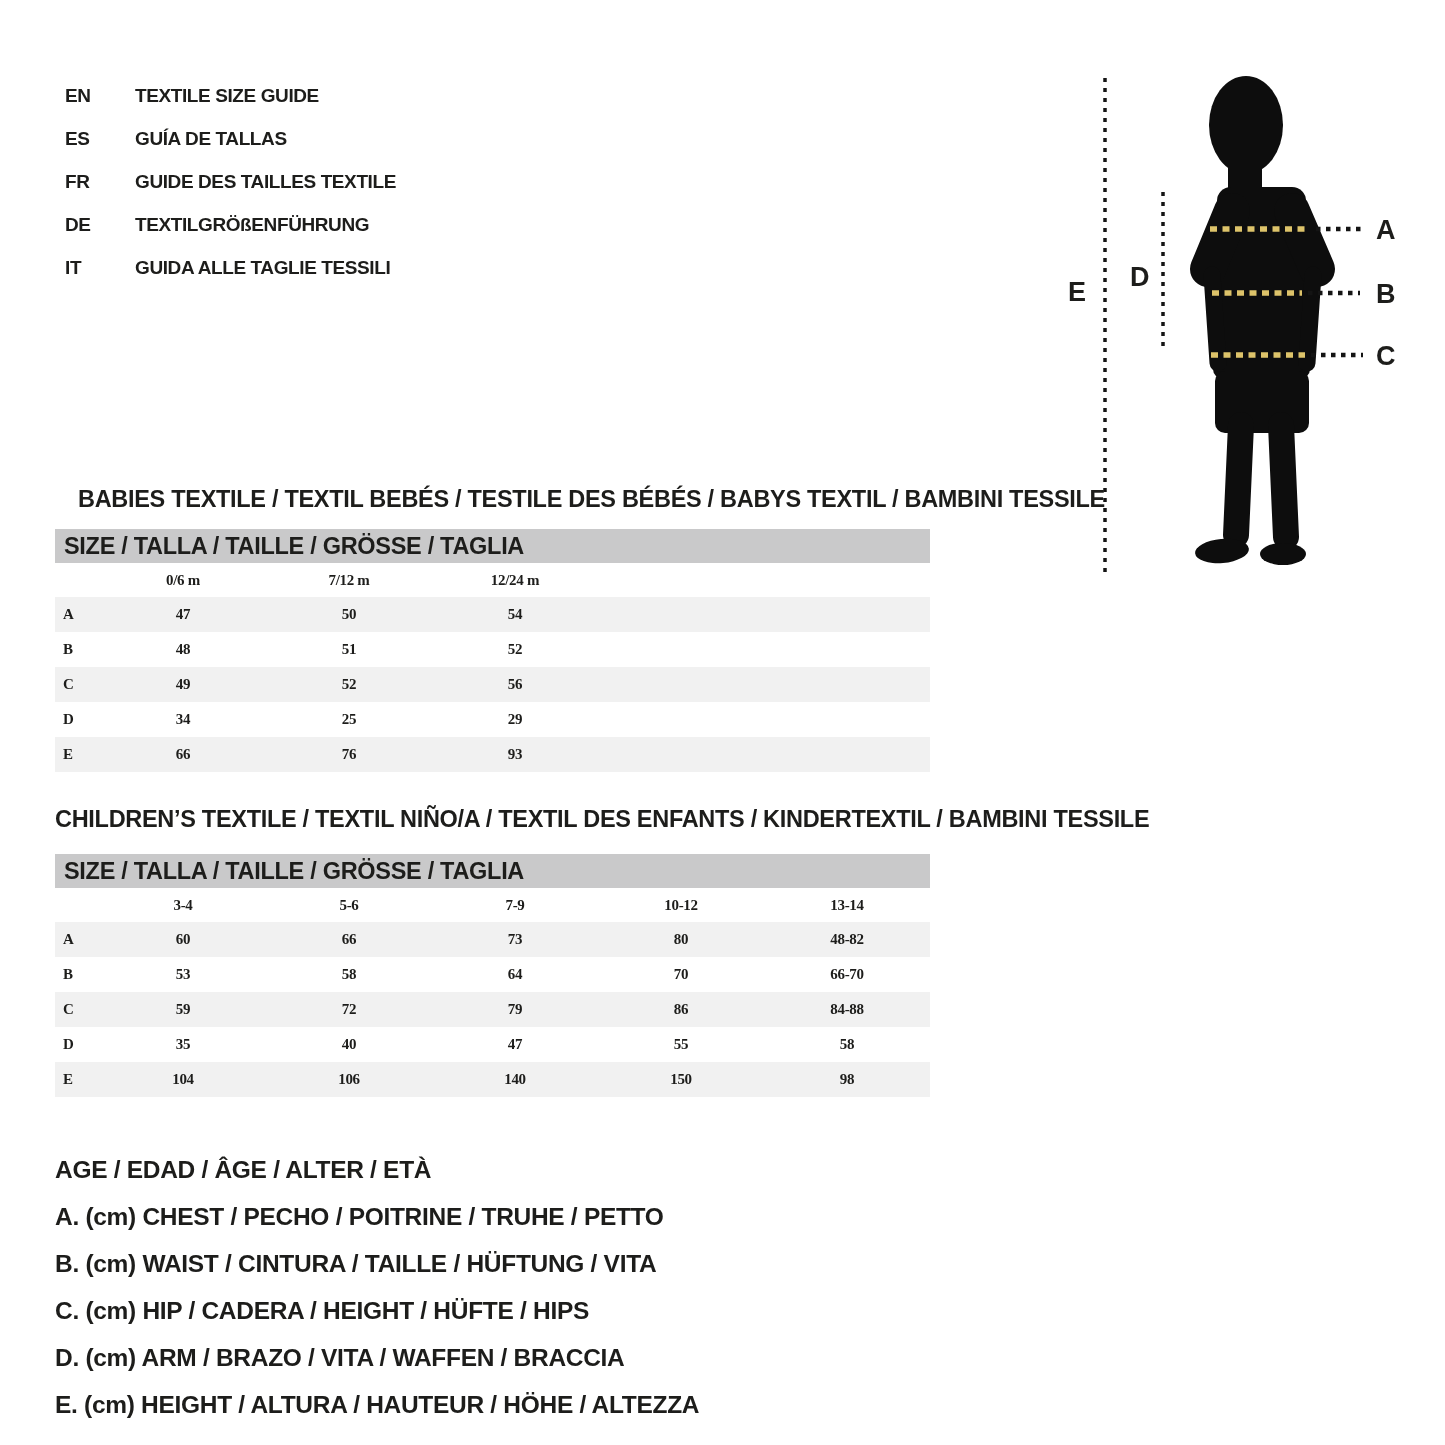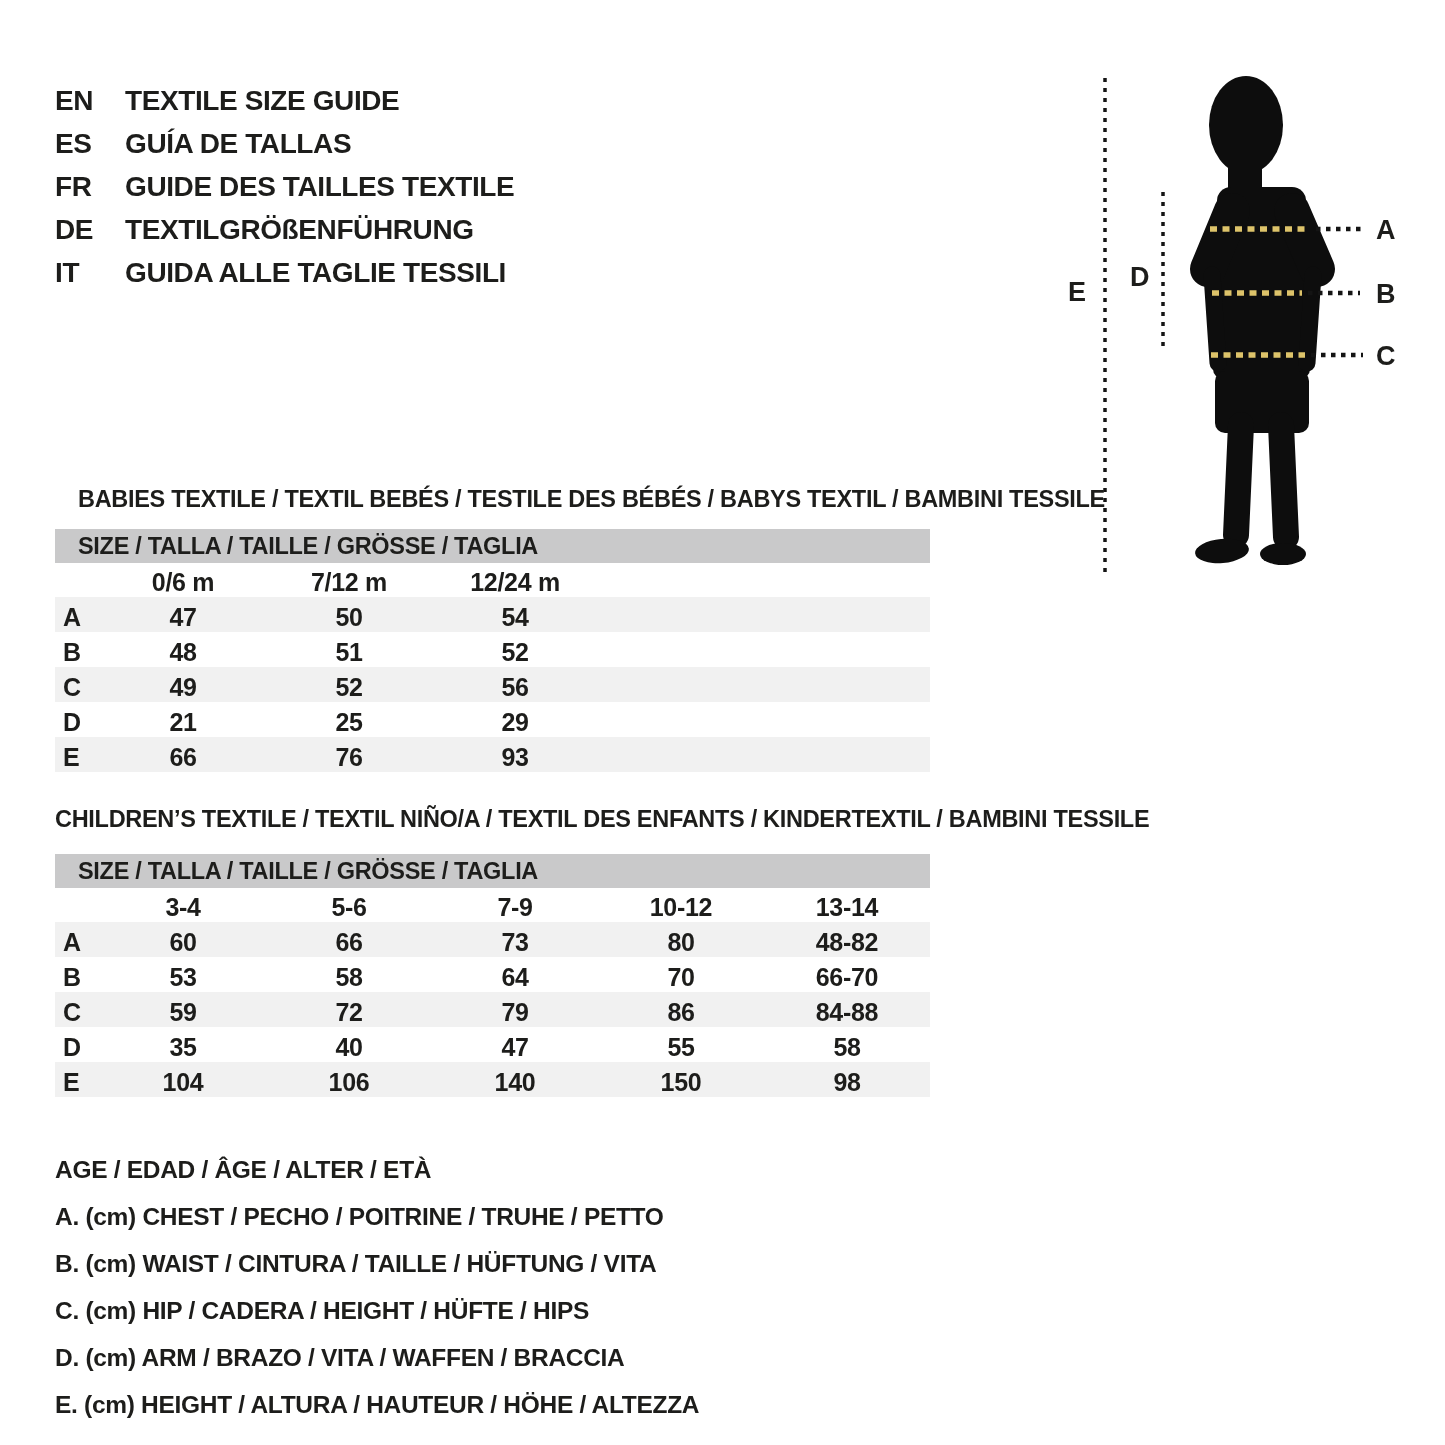--- a/index.html
+++ b/index.html
@@ -3,34 +3,34 @@
 <meta charset="utf-8">
 <style>
   html,body{margin:0;padding:0;background:#fff;}
   body{
     width:1445px;height:1445px;position:relative;overflow:hidden;
     font-family:"Liberation Sans", sans-serif;
     color:#1d1d1b;font-weight:700;
   }
   
   .lang-block{position:absolute;left:55px;top:74px;}
-  .lang-row{display:flex;height:43px;align-items:flex-end;font-size:28px;letter-spacing:-0.4px;}
+  .lang-row{display:flex;height:43px;align-items:center;font-size:19px;letter-spacing:-0.4px;margin-left:10px;}
   .lang-code{width:70px;}
   
   .sec-title{position:absolute;left:55px;height:30px;display:flex;align-items:center;
     font-size:23.5px;letter-spacing:-0.3px;white-space:nowrap;}
   #babies-title{top:484px;margin-left:23px;}
   #children-title{top:804px;text-align:right;}
   
   .stable{position:absolute;left:55px;width:875px;}
   #babies-table{top:529px;}
   #children-table{top:854px;}
   .size-bar{height:34px;background:#c9c9ca;display:flex;align-items:center;
-    padding-left:23px;box-sizing:border-box;font-size:23.5px;letter-spacing:-0.3px;}
-  .trow{display:flex;height:35px;align-items:flex-end;font-size:25px;letter-spacing:-0.3px;}
+    padding-left:9px;box-sizing:border-box;font-size:23.5px;letter-spacing:-0.3px;}
+  .trow{display:flex;height:35px;align-items:center;font-size:15px;letter-spacing:-0.3px;font-family:Liberation Serif, serif;}
   .trow.head{height:34px;}
   .trow.stripe{background:#f1f1f1;}
   .cell-label{width:45px;padding-left:8px;box-sizing:border-box;}
   .cell{width:166px;text-align:center;}
   
   .legend{position:absolute;left:55px;top:1146px;}
   .legend-line{height:47px;display:flex;align-items:center;font-size:24.5px;letter-spacing:-0.3px;white-space:nowrap;}
   
   #figure-svg{position:absolute;left:1060px;top:70px;}
   .figtext{font-family:"Liberation Sans", sans-serif;font-weight:700;font-size:27px;fill:#1d1d1b;}
@@ -122,21 +122,21 @@
     <div class="cell">52</div>
   </div>
   <div class="trow stripe">
     <div class="cell-label">C</div>
     <div class="cell">49</div>
     <div class="cell">52</div>
     <div class="cell">56</div>
   </div>
   <div class="trow">
     <div class="cell-label">D</div>
-    <div class="cell">21</div>
+    <div class="cell">34</div>
     <div class="cell">25</div>
     <div class="cell">29</div>
   </div>
   <div class="trow stripe">
     <div class="cell-label">E</div>
     <div class="cell">66</div>
     <div class="cell">76</div>
     <div class="cell">93</div>
   </div>
 </div>

